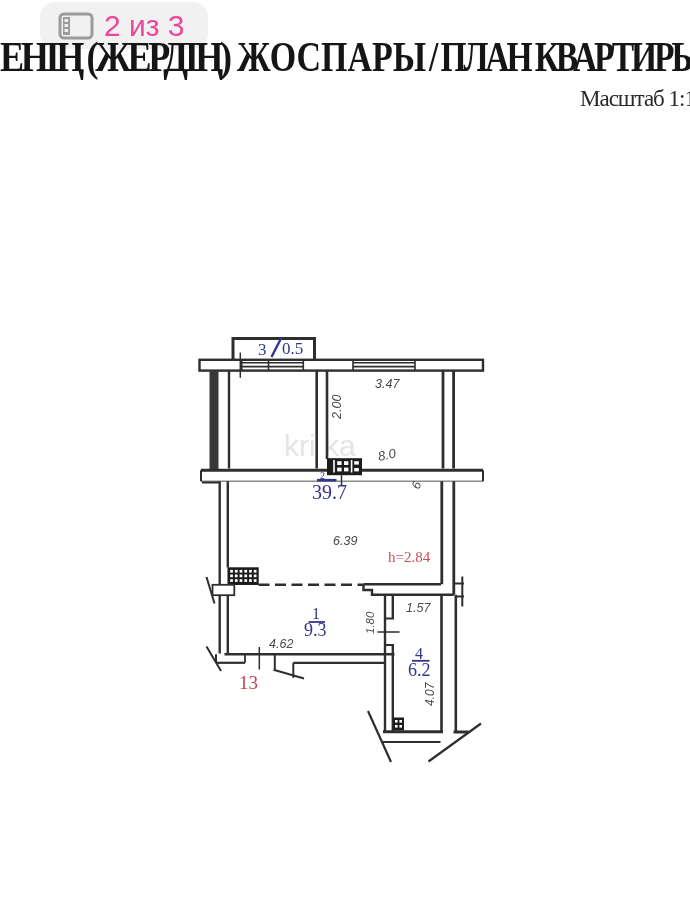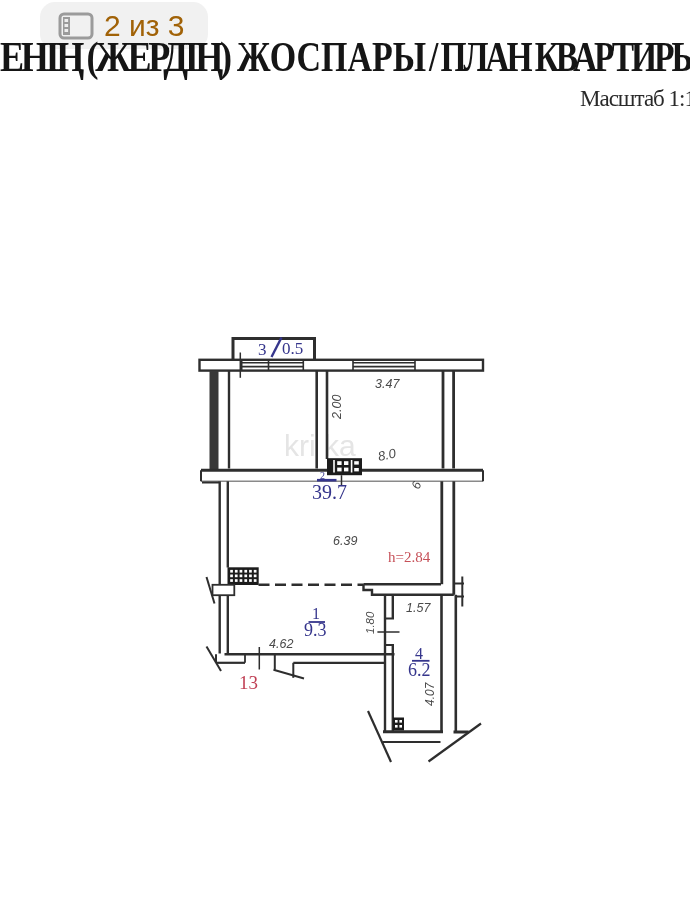--- a/index.html
+++ b/index.html
@@ -12,21 +12,21 @@
 <div class="abs" style="left:40px;top:2px;width:168px;height:47px;background:#f1f1f1;border-radius:15px;"></div>
 
 <svg class="abs" style="left:58px;top:12px;" width="38" height="28" viewBox="0 0 38 28">
   <rect x="2" y="2" width="32" height="24" rx="4" fill="none" stroke="#9b9b9b" stroke-width="3"></rect>
   <rect x="5" y="5" width="7" height="18" fill="#9b9b9b"></rect>
   <rect x="6.5" y="7" width="3.6" height="3" fill="#eeeeee"></rect>
   <rect x="6.5" y="12" width="3.6" height="3" fill="#eeeeee"></rect>
   <rect x="6.5" y="17" width="3.6" height="3" fill="#eeeeee"></rect>
 </svg>
 
-<div class="abs" style="left:104px;top:9px;font-size:30px;color:#a16207;">2 из 3</div>
+<div class="abs" style="left:104px;top:9px;font-size:30px;color:#ec4899;">2 из 3</div>
 
 <div class="abs" style="left:0px;top:32px;width:760px;white-space:nowrap;font-family:'Liberation Serif',serif;font-weight:bold;font-size:43px;color:#151515;">
   <span id="t1" style="display:inline-block;transform-origin:0 50%;transform:scaleX(0.84);letter-spacing:-4px;">ЕНІҢ (ЖЕРДІҢ)</span><span id="t2" style="display:inline-block;transform-origin:0 50%;transform:scaleX(0.79);margin-left:-35px;">ЖОСПАРЫ</span><span id="t3" style="display:inline-block;transform-origin:0 50%;transform:scaleX(0.78);letter-spacing:-4px;margin-left:-48px;">/ ПЛАН КВАРТИРЫНЫҢ</span>
 </div>
 
 <div class="abs" style="left:580px;top:86px;white-space:nowrap;font-family:'Liberation Serif',serif;font-size:23px;color:#2a2a2a;letter-spacing:-1px;">Масштаб 1:100</div>
 
 <svg class="abs" style="left:0;top:0;transform:translateZ(0);" width="690" height="900" viewBox="0 0 690 900">
   <g fill="none" stroke="#2e2e2e" stroke-width="2.2">
 

